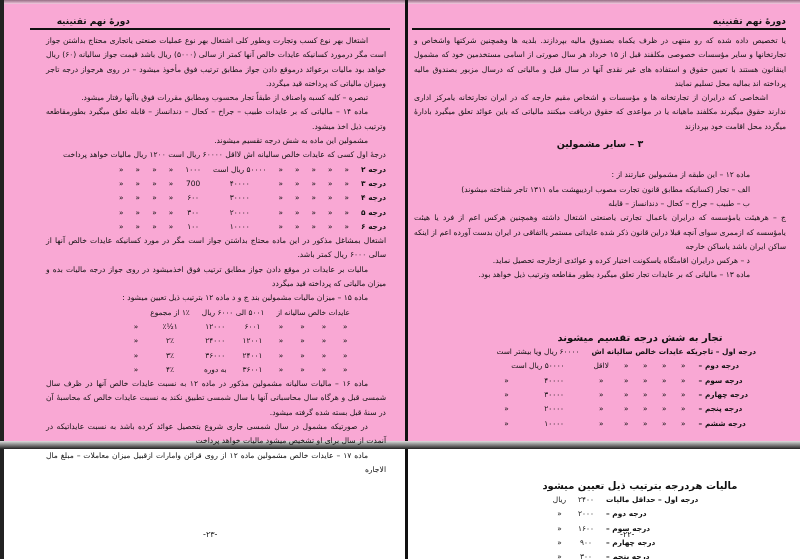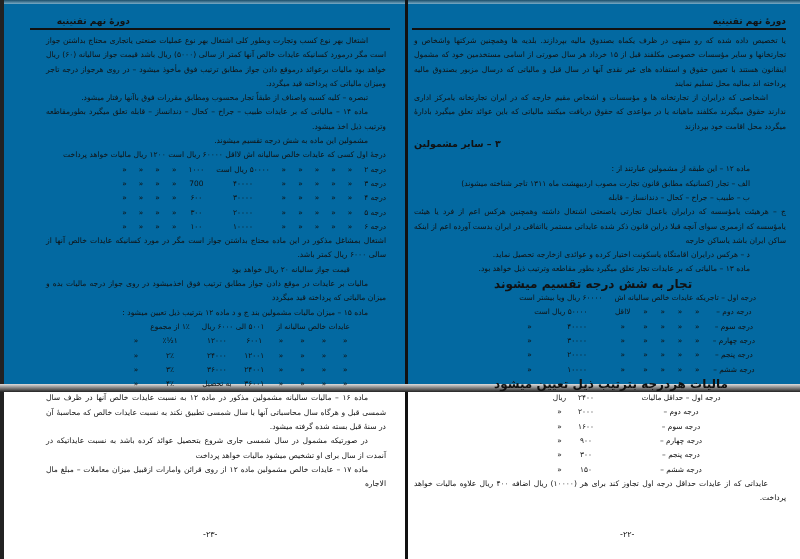--- a/index.html
+++ b/index.html
@@ -1,18 +1,18 @@
 <!DOCTYPE html>
 <html><head>
 <meta charset="utf-8">
 <style>
   html, body { margin:0; padding:0; background:#ffffff; }
   body { width:800px; height:559px; position:relative; overflow:hidden;
          font-family:"DejaVu Sans", sans-serif; color:#111; }
-  .spread { position:absolute; left:0; top:0; width:800px; height:392px; background:#0369a1; }
+  .spread { position:absolute; left:0; top:0; width:800px; height:449px; background:#f9a8d4; }
   .scan-top { position:absolute; left:0; top:0; width:800px; height:4px;
               background:linear-gradient(#333,#eee); opacity:.5; }
   .scan-bottom { position:absolute; left:0; bottom:0; width:800px; height:8px;
                  background:linear-gradient(#ddd,#222); }
   .left-edge { position:absolute; left:0; top:0; width:4px; height:559px; background:#222; }
   .gutter { position:absolute; left:405px; top:0; width:3px; height:559px; background:#111; }
   .page { position:absolute; top:0; height:559px; direction:rtl; }
   .page.left { left:8px; width:392px; }
   .page.right { left:412px; width:380px; }
   .running-head { position:absolute; top:16px; font-size:9px; font-weight:bold; }
@@ -20,25 +20,25 @@
   .page.right .running-head { right:6px; }
   .rule { position:absolute; top:28px; height:1px; background:#111; border-top:1px solid #111; }
   .page.left .rule { left:22px; right:10px; }
   .page.right .rule { left:0; right:6px; }
   .body { position:absolute; top:34px; font-size:7.6px; line-height:14.3px; }
   .page.left .body { left:38px; right:14px; }
   .page.right .body { left:2px; right:6px; }
   p { margin:0; text-align:justify; }
   .indent { text-indent:18px; }
   .deep { padding-right:36px; }
-  .section-title { text-align:left; font-size:9.5px; font-weight:bold; margin:3px 0 11px; }
-  .subhead { text-align:left; font-weight:bold; font-size:12px; padding-left:80px; }
+  .section-title { text-align:center; font-size:9.5px; font-weight:bold; margin:3px 0 17px; }
+  .subhead { text-align:center; font-weight:bold; font-size:10px; padding-left:80px;margin-top:48px; }
   table { border-collapse:collapse; font-size:7.4px; }
   td { padding:0 6px; height:14.3px; white-space:nowrap; text-align:center; }
-  .grade-table td.label { text-align:center; padding-right:0; }
+  .grade-table td.label { text-align:left; padding-right:0;font-weight:bold; }
   .page-num { position:absolute; bottom:20px; font-size:8px; letter-spacing:1px; direction:ltr;text-align:right; }
   .page.left .page-num { left:195px; }
   .page.right .page-num { left:208px; }
 </style>
 </head>
 <body>
 
 <div class="spread">
   <div class="scan-top"></div>
   <div class="left-edge"></div>
@@ -122,21 +122,20 @@
             <td>۱۰۰۰۰</td>
             <td>۱۰۰</td>
             <td>«</td>
               <td>«</td>
               <td>«</td>
               <td>«</td>
           </tr>
         </tbody>
       </table>
       <p>اشتغال بمشاغل مذکور در این ماده محتاج بداشتن جواز است مگر در مورد کسانیکه عایدات خالص آنها از سالی ۶۰۰۰ ریال کمتر باشد.</p>
-      <p class="deep">قیمت جواز سالیانه ۲۰ ریال خواهد بود</p>
       <p class="indent">مالیات بر عایدات در موقع دادن جواز مطابق ترتیب فوق اخذمیشود در روی جواز درجه مالیات بده و میزان مالیاتی که پرداخته قید میگردد</p>
       <p class="indent">ماده ۱۵ – میزان مالیات مشمولین بند ج و د ماده ۱۲ بترتیب ذیل تعیین میشود :</p>
       <table style="margin-right:30px;">
         <tbody>
           <tr>
             <td colspan="4" style="text-align:right;">عایدات خالص سالیانه از</td>
             <td colspan="2">۵۰۰۱ الی ۶۰۰۰ ریال</td>
             <td>۱٪ از مجموع</td>
           </tr>
           <tr>
@@ -168,21 +167,21 @@
             <td>۳۶۰۰۰</td>
             <td>۳٪</td>
             <td>«</td>
           </tr>
           <tr>
             <td>«</td>
               <td>«</td>
               <td>«</td>
               <td>«</td>
             <td>۳۶۰۰۱</td>
-            <td>به تحصیل</td>
+            <td>به دوره</td>
             <td>۴٪</td>
             <td>«</td>
           </tr>
         </tbody>
       </table>
       <p class="indent">ماده ۱۶ – مالیات سالیانه مشمولین مذکور در ماده ۱۲ به نسبت عایدات خالص آنها در ظرف سال شمسی قبل و هرگاه سال محاسباتی آنها با سال شمسی تطبیق نکند به نسبت عایدات خالص که محاسبهٔ آن در سنهٔ قبل بسته شده گرفته میشود.</p>
       <p class="indent">در صورتیکه مشمول در سال شمسی جاری شروع بتحصیل عوائد کرده باشد به نسبت عایداتیکه در آنمدت از سال برای او تشخیص میشود مالیات خواهد پرداخت</p>
       <p class="indent">ماده ۱۷ – عایدات خالص مشمولین ماده ۱۲ از روی قرائن وامارات ازقبیل میزان معاملات – مبلغ مال الاجاره</p>
     </div>
     <div class="page-num">-۲۳-</div>

